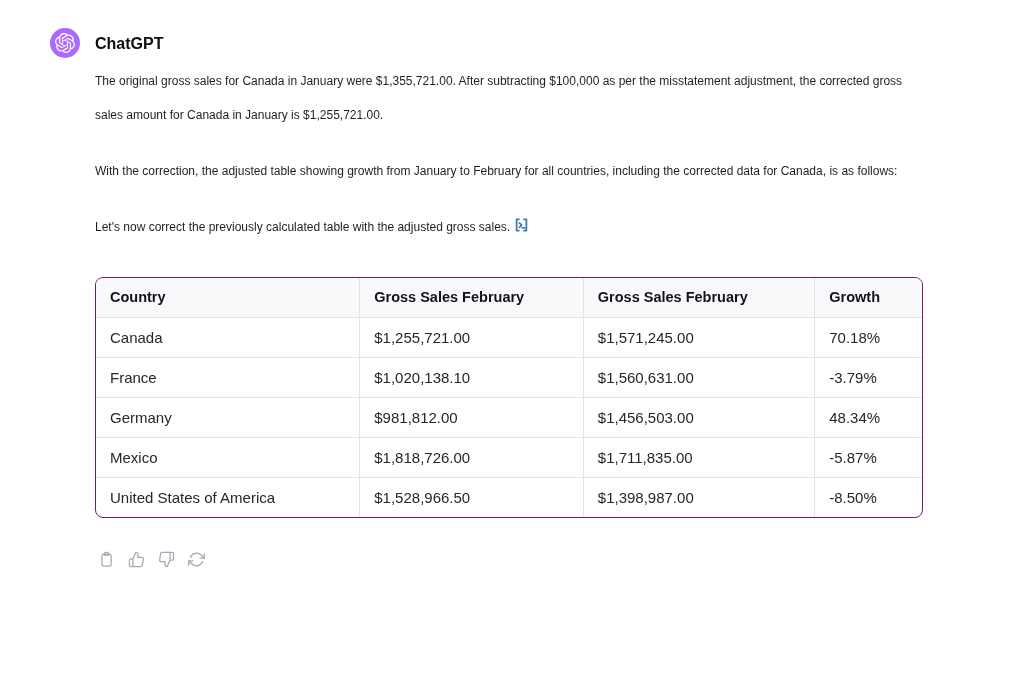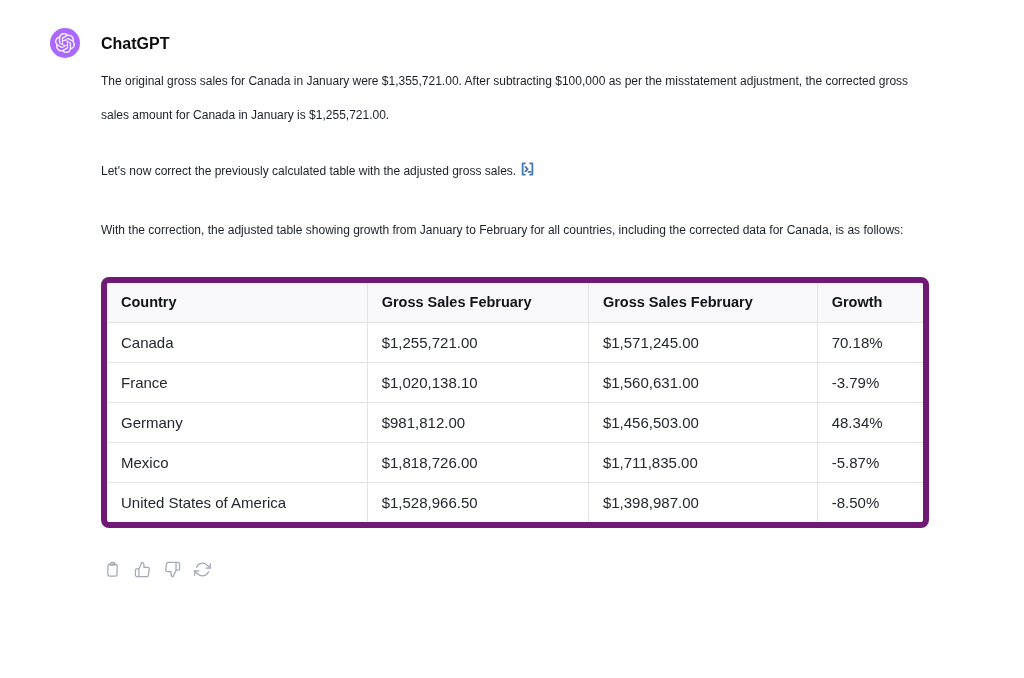--- a/index.html
+++ b/index.html
@@ -7,21 +7,21 @@
   body {
     width: 1024px; height: 678px;
     background: #ffffff;
     font-family: "Liberation Sans", sans-serif;
     color: #1b2028;
     overflow: hidden;
   }
   .message {
     display: flex;
     padding: 28px 49px 0 50px;
-    gap: 21px;
+    gap: 15px;
   }
   .avatar {
     width: 30px; height: 30px;
     border-radius: 50%;
     background: #ab68ff;
     display: flex; align-items: center; justify-content: center;
     flex-shrink: 0;
   }
   .avatar svg { width: 20px; height: 20px; }
   .content { width: 830px; }
@@ -38,21 +38,21 @@
     color: #1b2028;
   }
   .chip-icon {
     display: inline-block;
     vertical-align: -3px;
     margin-left: 2px;
     cursor: pointer;
   }
   .table-wrap {
     width: 828px;
-    border: 6px solid #701a75;
+    border: 1px solid #701a75;
     border-radius: 8px;
     overflow: hidden;
     margin: 30px 0;
   }
   table {
     border-collapse: separate;
     border-spacing: 0;
     width: 100%;
     font-size: 15px;
   }
@@ -98,28 +98,28 @@
     <svg viewBox="0 0 24 24" fill="#ffffff" xmlns="http://www.w3.org/2000/svg">
       <path d="M22.2819 9.8211a5.9847 5.9847 0 0 0-.5157-4.9108 6.0462 6.0462 0 0 0-6.5098-2.9A6.0651 6.0651 0 0 0 4.9807 4.1818a5.9847 5.9847 0 0 0-3.9977 2.9 6.0462 6.0462 0 0 0 .7427 7.0966 5.98 5.98 0 0 0 .511 4.9107 6.051 6.051 0 0 0 6.5146 2.9001A5.9847 5.9847 0 0 0 13.2599 24a6.0557 6.0557 0 0 0 5.7718-4.2058 5.9894 5.9894 0 0 0 3.9977-2.9001 6.0557 6.0557 0 0 0-.7475-7.073zM13.2599 22.4303a4.4755 4.4755 0 0 1-2.8764-1.0408l.1419-.0804 4.7783-2.7582a.7948.7948 0 0 0 .3927-.6813v-6.7369l2.02 1.1686a.071.071 0 0 1 .038.052v5.5826a4.504 4.504 0 0 1-4.4945 4.4944zm-9.6607-4.1254a4.4708 4.4708 0 0 1-.5346-3.0137l.142.0852 4.783 2.7582a.7712.7712 0 0 0 .7806 0l5.8428-3.3685v2.3324a.0804.0804 0 0 1-.0332.0615L9.74 19.9502a4.4992 4.4992 0 0 1-6.1408-1.6453zM2.3408 7.8956a4.485 4.485 0 0 1 2.3655-1.9728V11.6a.7664.7664 0 0 0 .3879.6765l5.8144 3.3543-2.0201 1.1685a.0757.0757 0 0 1-.071 0l-4.8303-2.7865a4.504 4.504 0 0 1-1.6464-6.1482zm16.5963 3.8558-5.8334-3.3874L15.1192 7.2a.0757.0757 0 0 1 .071 0l4.8303 2.7913a4.4944 4.4944 0 0 1-.6765 8.1042v-5.6772a.79.79 0 0 0-.407-.6669zm2.0107-3.0231-.142-.0852-4.7735-2.7818a.7759.7759 0 0 0-.7854 0L9.409 9.2297V6.8974a.0662.0662 0 0 1 .0284-.0615l4.8303-2.7866a4.4992 4.4992 0 0 1 6.6802 4.66zM8.3065 12.863l-2.02-1.1638a.0804.0804 0 0 1-.038-.0567V6.0742a4.4992 4.4992 0 0 1 7.3757-3.4537l-.142.0805L8.704 5.459a.7948.7948 0 0 0-.3927.6813zm1.0976-2.3654 2.602-1.4998 2.6069 1.4998v2.9994l-2.5974 1.4997-2.6067-1.4997z"></path>
     </svg>
   </div>
 
   <div class="content">
     <div class="sender">ChatGPT</div>
 
     <p class="para"><span>The original gross sales for Canada in January were $1,355,721.00. After subtracting $100,000 as per the misstatement adjustment, the corrected gross sales amount for Canada in January is $1,255,721.00.</span></p>
 
+    <p class="para"><span>With the correction, the adjusted table showing growth from January to February for all countries, including the corrected data for Canada, is as follows:</span></p>
+
     <p class="para"><span>Let's now correct the previously calculated table with the adjusted gross sales.</span><span class="chip-icon"><svg width="19" height="18" viewBox="0 0 24 24" fill="none" stroke="#4379b3" stroke-width="2.4" stroke-linecap="round" stroke-linejoin="round">
             <path d="M8.5 4.5 H5.5 V19.5 H8.5"></path>
             <path d="M15.5 4.5 H18.5 V19.5 H15.5"></path>
             <path d="M9.2 9.2 l3 3 -3 3"></path>
             <path d="M13.2 15.7 h3"></path>
           </svg></span></p>
-
-    <p class="para"><span>With the correction, the adjusted table showing growth from January to February for all countries, including the corrected data for Canada, is as follows:</span></p>
 
     <div class="table-wrap">
       <table>
         <colgroup>
             <col class="c1">
             <col class="c2">
             <col class="c3">
             <col class="c4">
           </colgroup>
         <thead>

